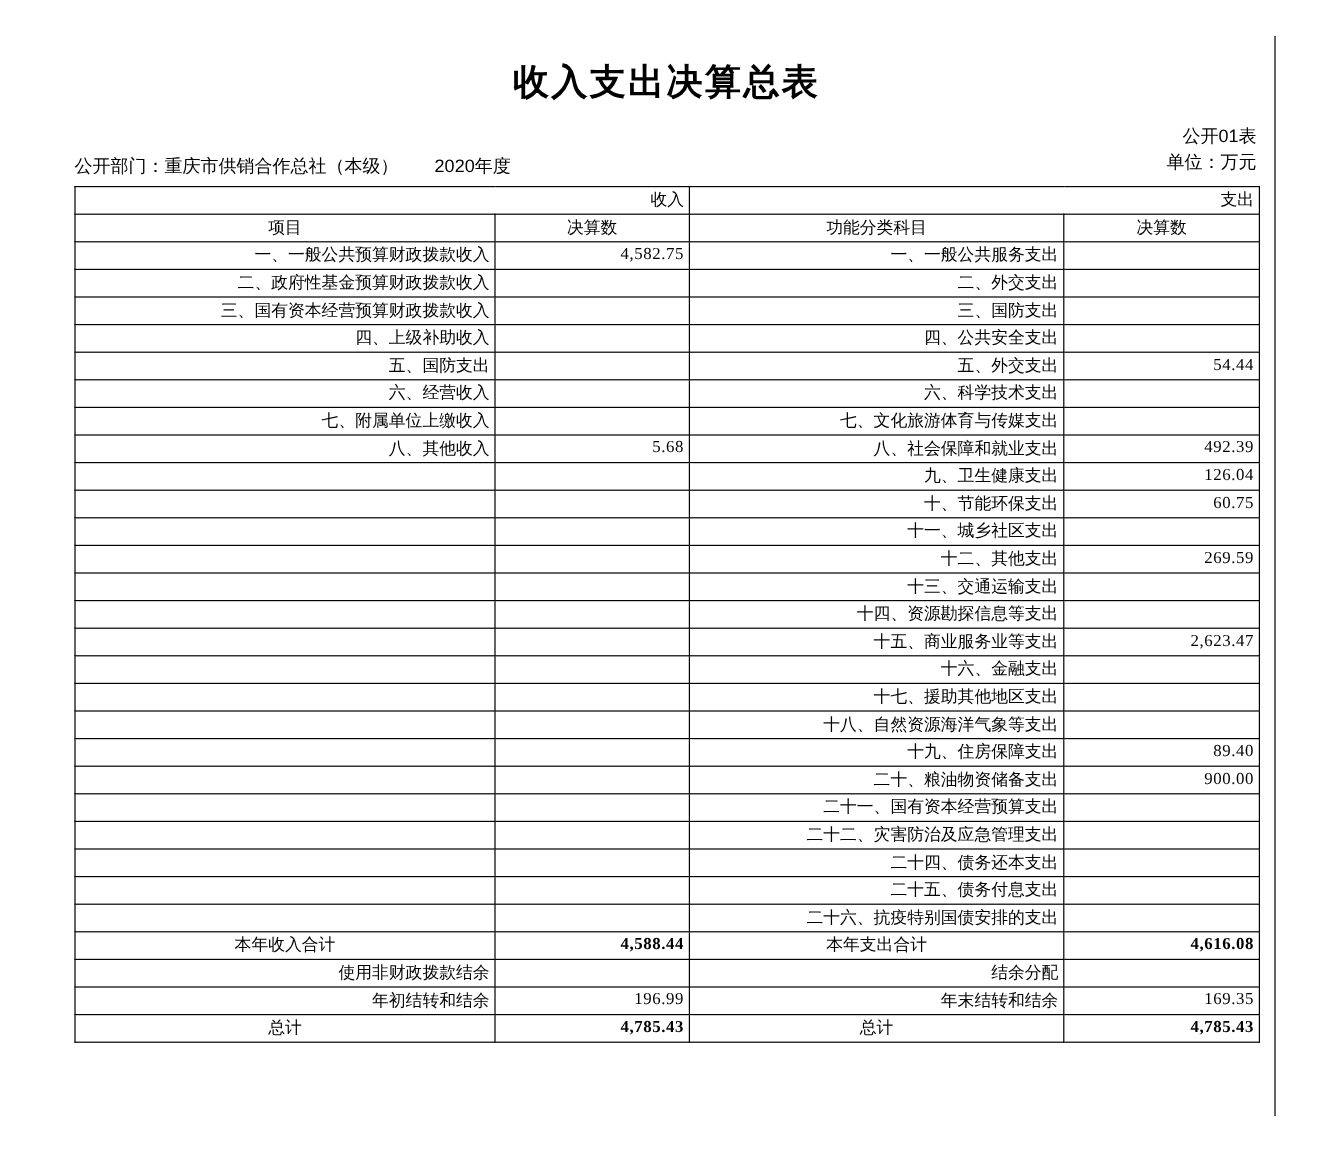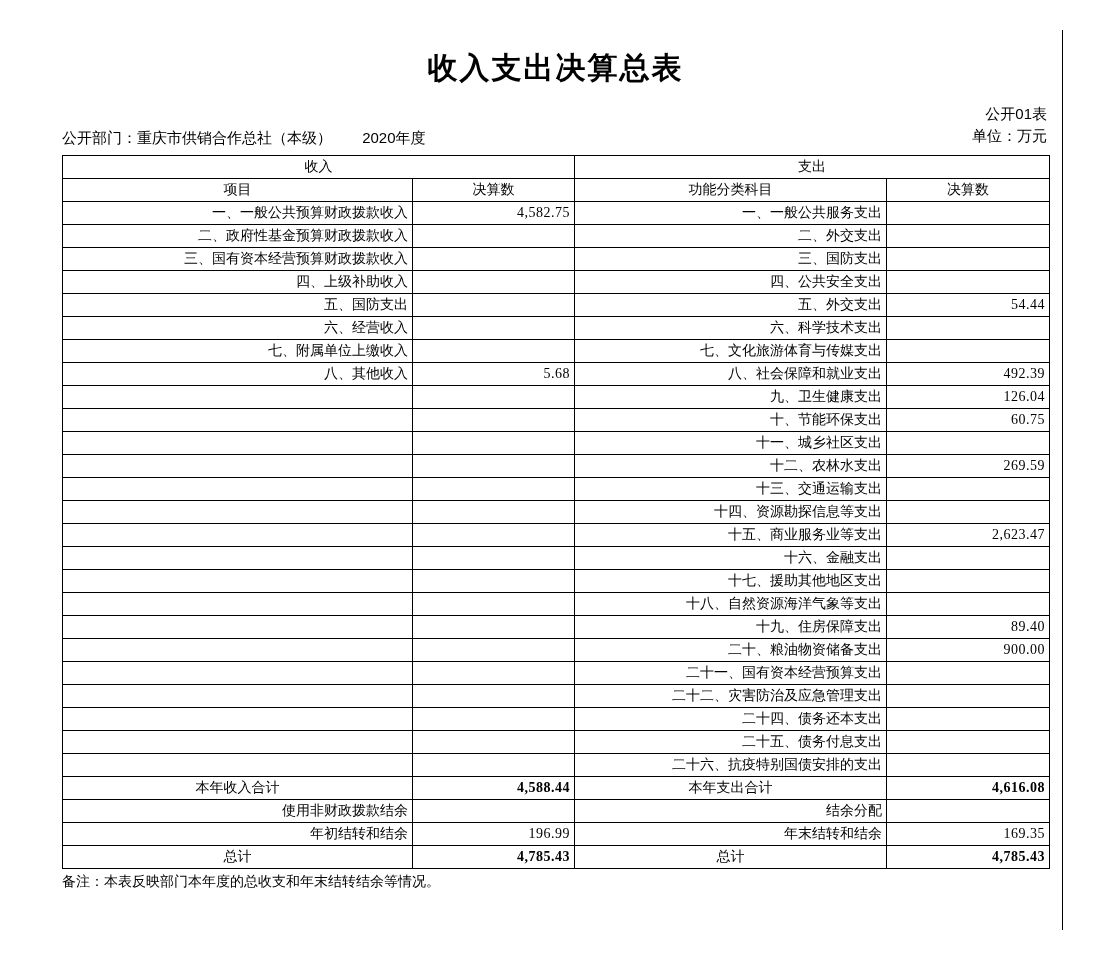--- a/index.html
+++ b/index.html
@@ -67,21 +67,21 @@
     font-weight: normal;
     vertical-align: middle;
     overflow: hidden;
     white-space: nowrap;
   }
   .col-a { width: 350px; }
   .col-b { width: 162px; }
   .col-c { width: 312px; }
   .col-d { width: 163px; }
   .hdr-group {
-    text-align: center;
+    text-align: right;
     font-size: 15px;
   }
   .hdr-col {
     text-align: center;
     font-weight: bold;
     font-size: 14px;
     font-family: Liberation Mono, monospace;
   }
   .label-cell {
     text-align: right;
@@ -216,21 +216,21 @@
         </tr>
         <tr>
           <td class="label-cell"></td>
           <td class="num-cell"></td>
           <td class="label-cell">十一、城乡社区支出</td>
           <td class="num-cell"></td>
         </tr>
         <tr>
           <td class="label-cell"></td>
           <td class="num-cell"></td>
-          <td class="label-cell">十二、农林水支出</td>
+          <td class="label-cell">十二、其他支出</td>
           <td class="num-cell">269.59</td>
         </tr>
         <tr>
           <td class="label-cell"></td>
           <td class="num-cell"></td>
           <td class="label-cell">十三、交通运输支出</td>
           <td class="num-cell"></td>
         </tr>
         <tr>
           <td class="label-cell"></td>
@@ -327,16 +327,15 @@
         <tr>
           <td class="center-bold">总计</td>
           <td class="num-cell bold" style="font-weight: bold;">4,785.43</td>
           <td class="center-bold">总计</td>
           <td class="num-cell" style="font-weight: bold;">4,785.43</td>
         </tr>
       </tbody>
 
   </table>
 
-  <div class="note">备注：本表反映部门本年度的总收支和年末结转结余等情况。</div>
 
   <div class="right-rule"></div>
 </div>
 
 </body></html>

